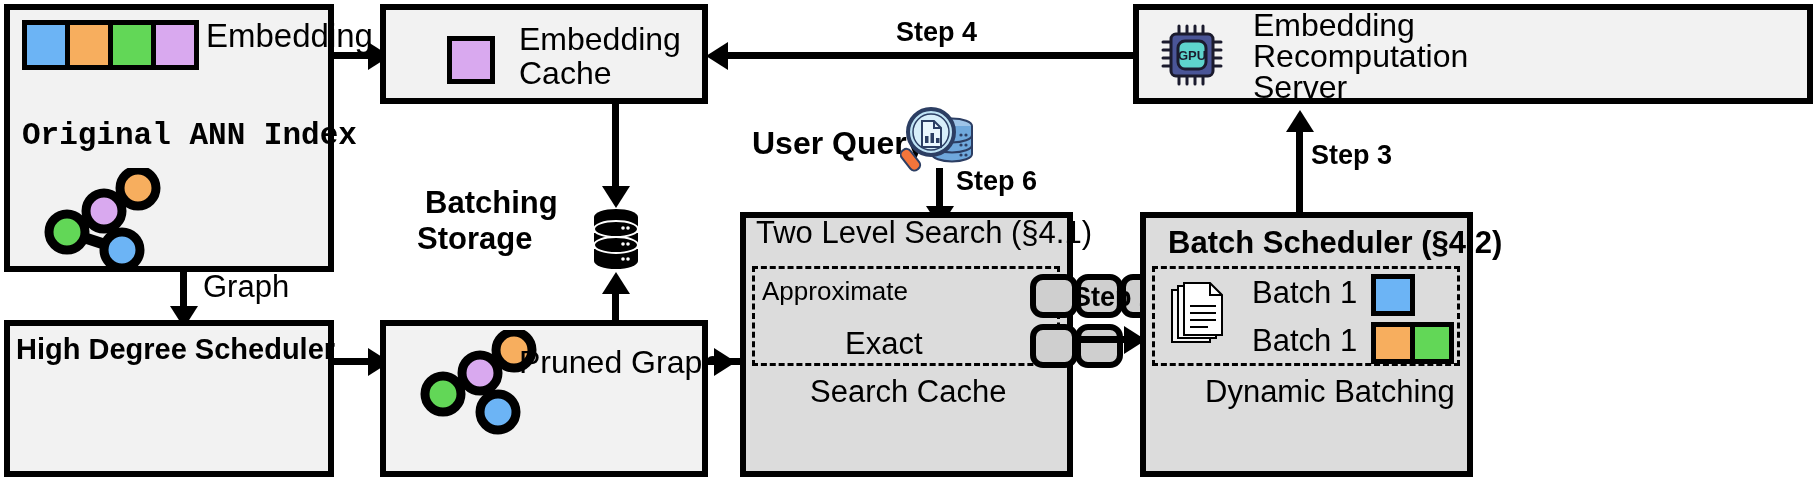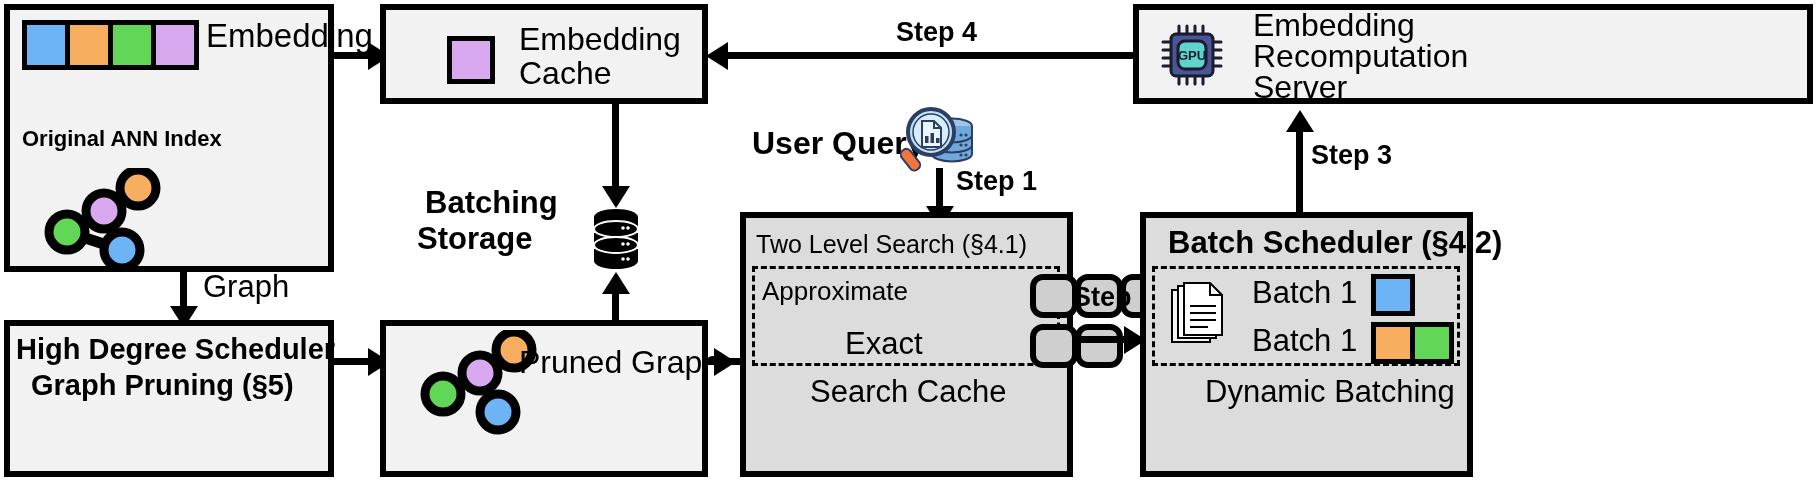--- a/index.html
+++ b/index.html
@@ -75,21 +75,21 @@
 
   <div class="vec" style="left:22px; top:20px;">
     <i style="background:#6cb4f5;"></i>
     <i style="background:#f7ae5e;"></i>
     <i style="background:#62d757;"></i>
     <i style="background:#d9a9ef;"></i>
   </div>
 
   <div class="lbl" style="left:206px; top:18px; font-size:33px;">Embedding</div>
 
-  <div class="lbl bold" style="left:22px; top:127px; font-size:22px;">Original ANN Index</div>
+  <div class="lbl bold" style="left:22px; top:119px; font-size:31px;font-family:Liberation Mono, monospace;">Original ANN Index</div>
 
   <svg class="graph" style="left:34px; top:168px;" width="150" height="100" viewBox="0 0 150 100">
     <line x1="33" y1="64" x2="70" y2="43" stroke="#000" stroke-width="11"></line>
     <line x1="70" y1="43" x2="104" y2="20" stroke="#000" stroke-width="11"></line>
     <line x1="70" y1="43" x2="88" y2="82" stroke="#000" stroke-width="11"></line>
     <line x1="33" y1="64" x2="88" y2="82" stroke="#000" stroke-width="11"></line>
     <circle cx="104" cy="20" r="18" fill="#f7ae5e" stroke="#000" stroke-width="9"></circle>
     <circle cx="70" cy="43" r="18" fill="#d9a9ef" stroke="#000" stroke-width="9"></circle>
     <circle cx="33" cy="64" r="18" fill="#62d757" stroke="#000" stroke-width="9"></circle>
     <circle cx="88" cy="82" r="18" fill="#6cb4f5" stroke="#000" stroke-width="9"></circle>
@@ -132,21 +132,20 @@
   </svg>
 
   <div class="ar ar-v" style="left:612px; top:290px; height:68px;"></div>
   <div class="head head-u" style="left:602px; top:272px;"></div>
 
   <div class="ar ar-v" style="left:180px; top:272px; height:38px;"></div>
   <div class="head head-d" style="left:170px; top:306px;"></div>
 
   <div class="box" style="left:4px; top:320px; width:330px; height:157px;"></div>
   <div class="lbl bold" style="left:16px; top:334px; font-size:29px;">High Degree Scheduler</div>
-  <div class="lbl bold" style="left:31px; top:370px; font-size:29px;">Graph Pruning (§5)</div>
 
   <div class="ar ar-h" style="left:334px; top:358px; width:38px;"></div>
   <div class="head head-r" style="left:368px; top:348px;"></div>
 
   <div class="box" style="left:380px; top:320px; width:328px; height:157px;"></div>
 
   <svg class="graph" style="left:410px; top:330px;" width="130" height="115" viewBox="0 0 130 115">
     <line x1="33" y1="64" x2="70" y2="43" stroke="#000" stroke-width="11"></line>
     <line x1="70" y1="43" x2="104" y2="20" stroke="#000" stroke-width="11"></line>
     <line x1="70" y1="43" x2="88" y2="82" stroke="#000" stroke-width="11"></line>
@@ -185,24 +184,24 @@
 
     <path d="M22 17 h12 l7 7 v19 h-19 z" fill="#eaf6fd" stroke="#2c3e63" stroke-width="2"></path>
     <path d="M34 17 v7 h7" fill="none" stroke="#2c3e63" stroke-width="2"></path>
     <rect x="25" y="32" width="3.5" height="7" fill="#2c3e63"></rect>
     <rect x="30.5" y="29" width="3.5" height="10" fill="#2c3e63"></rect>
     <rect x="36" y="34" width="3.5" height="5" fill="#2c3e63"></rect>
   </svg>
 
   <div class="ar ar-v" style="left:936px; top:168px; height:42px;"></div>
   <div class="head head-d" style="left:926px; top:206px;"></div>
-  <div class="lbl bold" style="left:956px; top:167px; font-size:27px;">Step 1</div>
+  <div class="lbl bold" style="left:956px; top:167px; font-size:27px;">Step 6</div>
 
   <div class="box shaded" style="left:740px; top:212px; width:333px; height:265px;"></div>
-  <div class="lbl" style="left:756px; top:231px; font-size:25px;">Two Level Search (§4.1)</div>
+  <div class="lbl" style="left:756px; top:216px; font-size:31px;">Two Level Search (§4.1)</div>
 
   <div class="dashed" style="left:752px; top:266px; width:308px; height:100px;"></div>
 
   <div class="lbl" style="left:762px; top:277px; font-size:26px;">Approximate</div>
   <div class="slotrow" style="left:1030px; top:274px;">
     <div class="slot"></div>
     <div class="slot"></div>
     <div class="slot"></div>
   </div>
 

